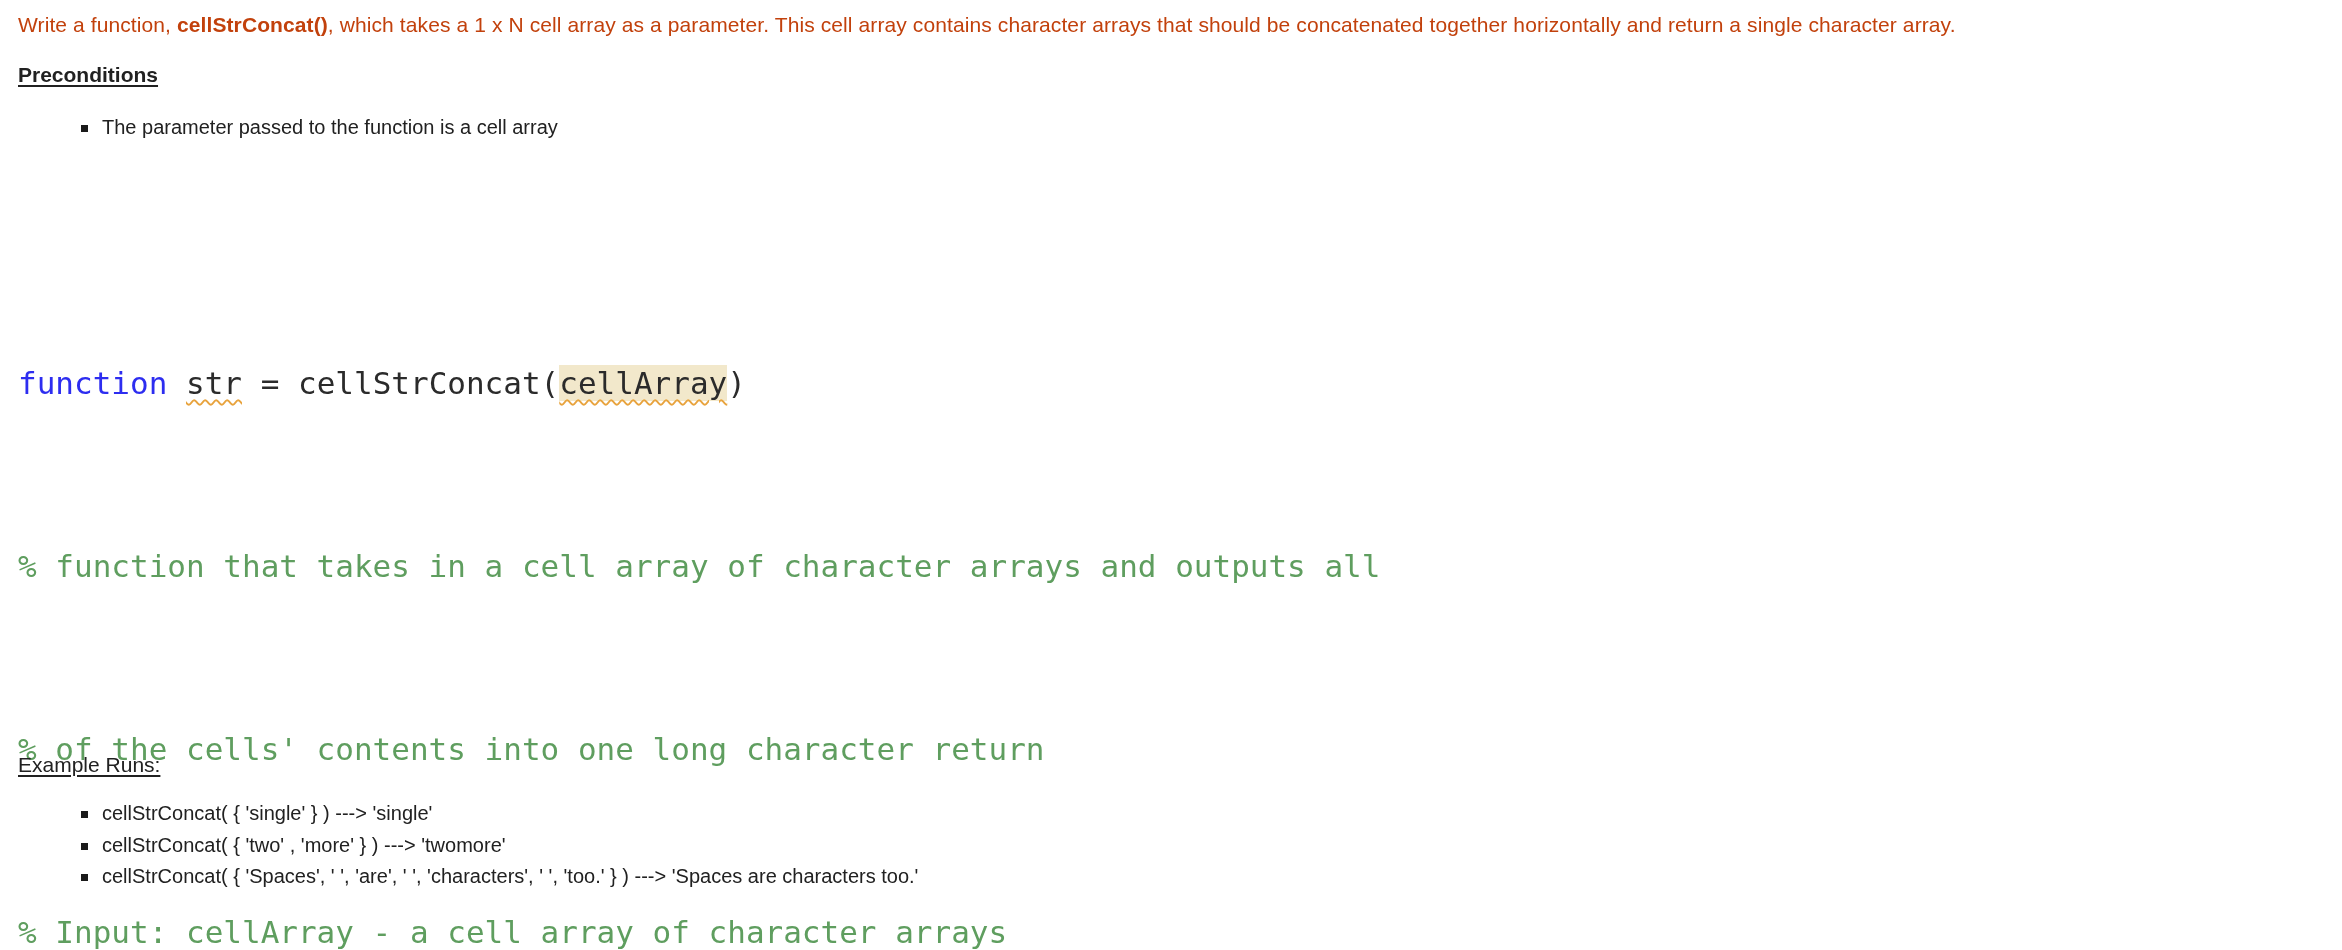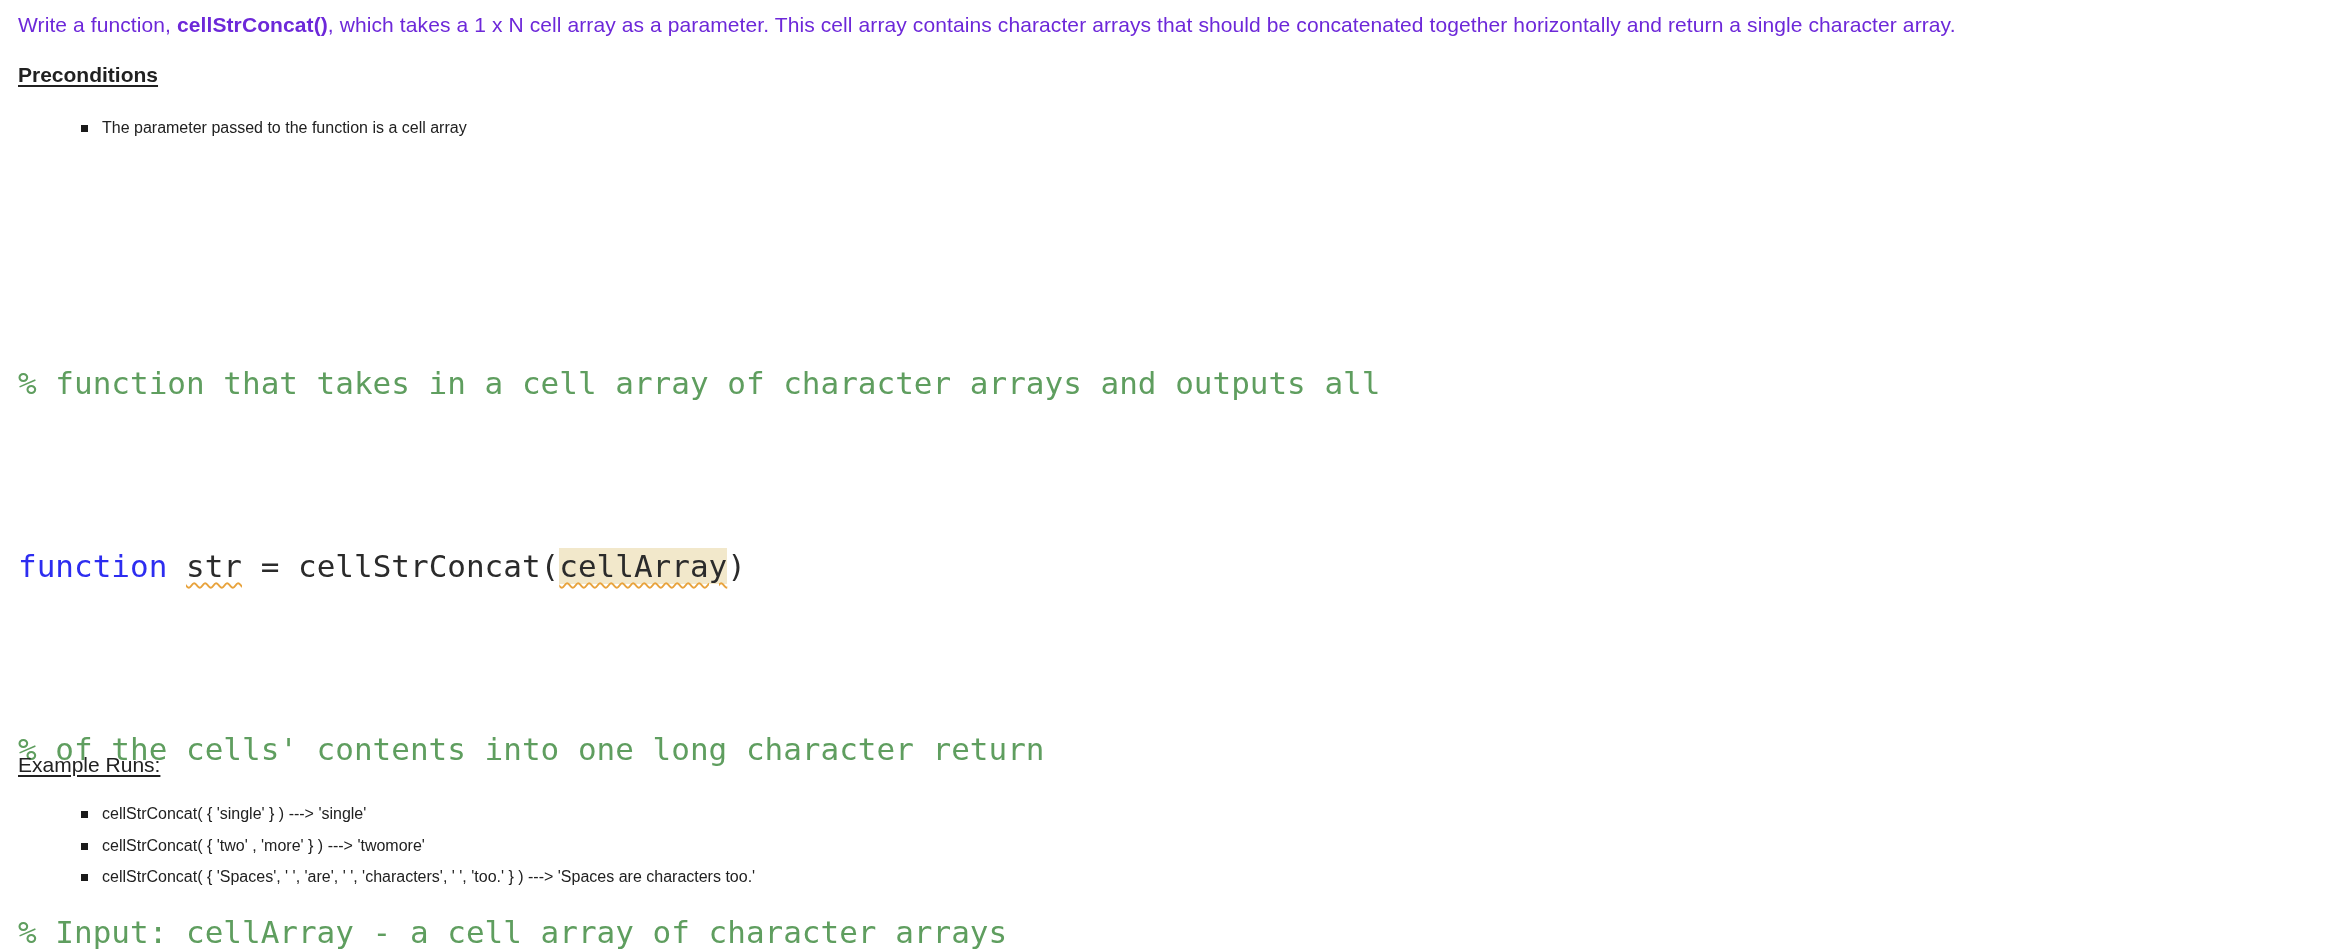--- a/index.html
+++ b/index.html
@@ -24,21 +24,21 @@
 
   
   .intro {
     position: absolute;
     left: 18px;
     top: 12px;
     font-size: 21px;
     line-height: 26px;
     letter-spacing: 0.1px;
     white-space: nowrap;
-    color: #6d28d9;
+    color: #c2410c;
   }
   .intro b { font-weight: 700; }
 
   .section-head {
     position: absolute;
     left: 18px;
     font-size: 21px;
     line-height: 26px;
     color: #212121;
     text-decoration: underline;
@@ -53,21 +53,21 @@
     margin: 0;
     padding: 0;
     list-style: none;
   }
   ul.bullets.pre { top: 112px; }
   ul.bullets.ex  { top: 798px; }
 
   ul.bullets li {
     position: relative;
     padding-left: 102px;
-    font-size: 16px;
+    font-size: 20px;
     line-height: 31.5px;
     white-space: nowrap;
     color: #212121;
   }
   ul.bullets li::before {
     content: "";
     position: absolute;
     left: 81px;
     top: 13px;
     width: 7px;
@@ -107,22 +107,22 @@
 <div class="page">
 
   <div class="intro"><span>Write a function, </span><b>cellStrConcat()</b><span>, which takes a 1 x N cell array as a parameter. This cell array contains character arrays that should be concatenated together horizontally and return a single character array.</span></div>
 
   <div class="section-head preconditions">Preconditions</div>
   <ul class="bullets pre">
     <li>The parameter passed to the function is a cell array</li>
   </ul>
 
   <div class="code">
+    <div class="line"><span class="kw">function</span><span class="plain"> </span><span class="plain squiggle">str</span><span class="plain"> = </span><span class="plain">cellStrConcat(</span><span class="plain hl squiggle">cellArray</span><span class="plain">)</span></div>
     <div class="line comment">% function that takes in a cell array of character arrays and outputs all</div>
-    <div class="line"><span class="kw">function</span><span class="plain"> </span><span class="plain squiggle">str</span><span class="plain"> = </span><span class="plain">cellStrConcat(</span><span class="plain hl squiggle">cellArray</span><span class="plain">)</span></div>
     <div class="line comment">% of the cells' contents into one long character return</div>
     <div class="line comment">% Input: cellArray - a cell array of character arrays</div>
     
     
     
     
   </div>
 
   <div class="section-head examples">Example Runs:</div>
   <ul class="bullets ex">

